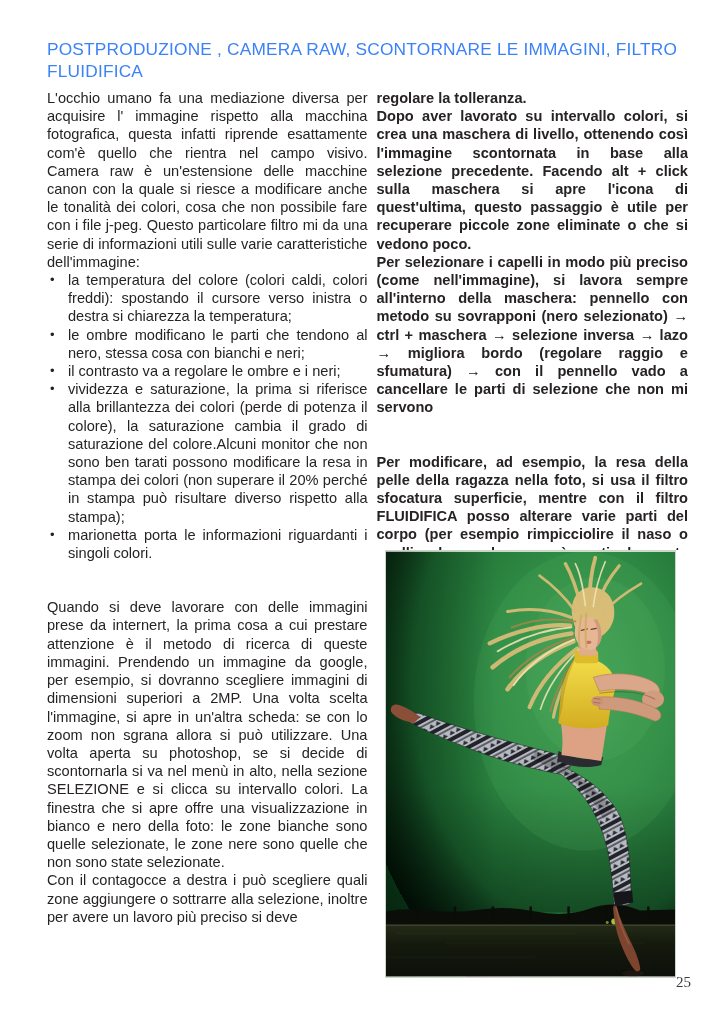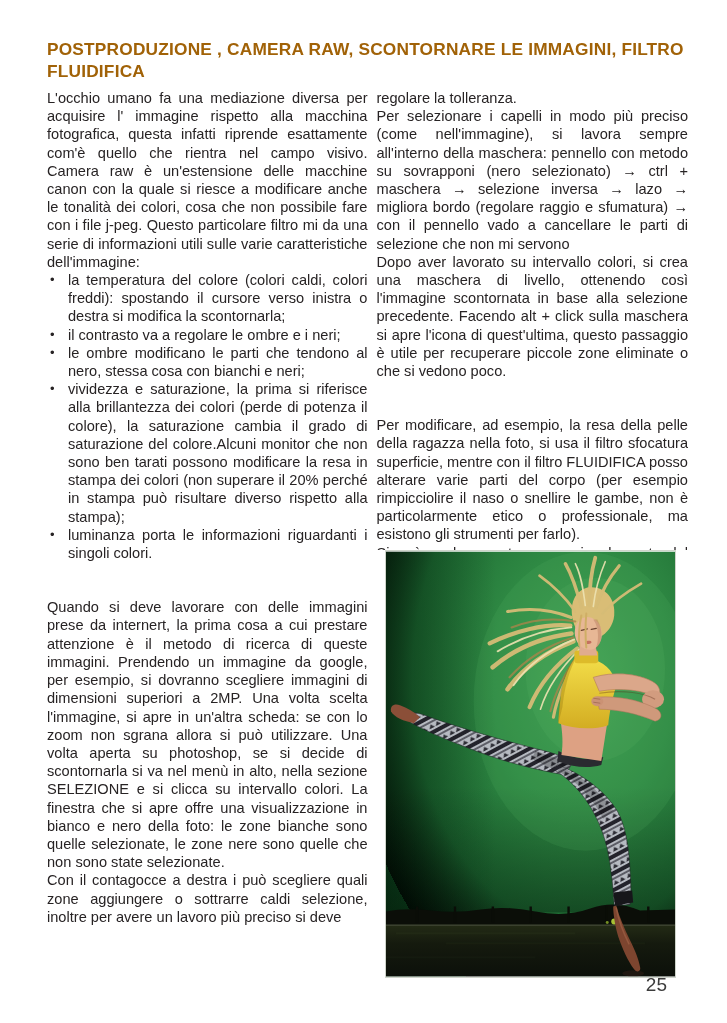--- a/index.html
+++ b/index.html
@@ -3,72 +3,72 @@
 <meta charset="utf-8">
 <style>
   html,body{margin:0;padding:0;}
   body{
     width:727px;height:1023px;background:#ffffff;position:relative;
     font-family:"Liberation Sans", sans-serif;color:#272324;
     -webkit-font-smoothing:antialiased;overflow:hidden;
   }
   .page{position:absolute;inset:0;padding:38px 39px 0 47px;box-sizing:border-box;}
   .doc-title{
-    color:#a16207;font-size:17.3px;line-height:22px;font-weight:bold;
+    color:#3b82f6;font-size:17.3px;line-height:22px;font-weight:normal;
     margin:0 0 7px 0;letter-spacing:.2px;
   }
   .cols{display:flex;gap:9px;align-items:flex-start;}
   .col-left{width:321px;}
   .col-right{width:312px;}
   .para, .bullet-list li{
     font-size:14.6px;line-height:18.2px;text-align:justify;margin:0;
   }
   .gap-top{margin-top:36px;}
   .bullet-list{list-style:none;margin:0;padding:0;}
   .bullet-list li{position:relative;padding-left:21px;}
   .bullet-list li::before{
     content:"\2022";position:absolute;left:3px;top:0;font-size:13px;color:#272324;
   }
-  .text-block{height:461px;overflow:hidden;}
+  .text-block{height:461px;overflow:hidden;font-weight:bold;}
   .photo-frame{
     width:289px;height:426px;margin-left:8px;border:1px solid #cfd4cb;
     box-sizing:content-box;overflow:hidden;
   }
   .photo-frame svg{display:block;width:289px;height:426px;}
   .page-number{
-    position:absolute;top:974px;right:60px;font-size:19px;color:#3c3c3c;
+    position:absolute;top:974px;right:36px;font-size:15px;color:#3c3c3c;font-family:Liberation Serif, serif;
   }
 </style>
 </head>
 <body>
 
 <div class="page">
 
   <h1 class="doc-title">POSTPRODUZIONE , CAMERA RAW, SCONTORNARE LE IMMAGINI, FILTRO FLUIDIFICA</h1>
 
   <div class="cols">
 
     <div class="col-left">
       <p class="para">L'occhio umano fa una mediazione diversa per acquisire l' immagine rispetto alla macchina fotografica, questa infatti riprende esattamente com'è quello che rientra nel campo visivo. Camera raw è un'estensione delle macchine canon con la quale si riesce a modificare anche le tonalità dei colori, cosa che non  possibile fare con i file j-peg. Questo particolare filtro mi da una serie di informazioni utili sulle varie caratteristiche dell'immagine:</p>
       <ul class="bullet-list">
-        <li>la temperatura del colore (colori caldi, colori freddi): spostando il cursore verso inistra o destra si modifica la scontornarla;</li>
+        <li>la temperatura del colore (colori caldi, colori freddi): spostando il cursore verso inistra o destra si chiarezza la temperatura;</li>
+        <li>le ombre modificano le parti che tendono al nero, stessa cosa con bianchi e neri;</li>
         <li>il contrasto va a regolare le ombre e i neri;</li>
-        <li>le ombre modificano le parti che tendono al nero, stessa cosa con bianchi e neri;</li>
         <li>vividezza e saturazione, la prima si riferisce alla brillantezza dei colori (perde di potenza il colore), la saturazione cambia il grado di saturazione del colore.Alcuni monitor che non sono ben tarati possono modificare la resa in stampa dei colori (non superare il 20% perché in stampa può risultare diverso rispetto alla stampa);</li>
-        <li>luminanza porta le informazioni riguardanti i singoli colori.</li>
+        <li>marionetta porta le informazioni riguardanti i singoli colori.</li>
       </ul>
       <p class="para gap-top">Quando si deve lavorare con delle immagini prese da internert, la prima cosa a cui prestare attenzione è il metodo di ricerca di queste immagini. Prendendo un immagine da google, per esempio, si dovranno scegliere immagini di dimensioni superiori a 2MP. Una volta scelta l'immagine, si apre in un'altra scheda: se con lo zoom non sgrana allora si può utilizzare. Una volta aperta su photoshop, se si decide di scontornarla si va nel menù in alto, nella sezione SELEZIONE e si clicca su intervallo colori. La finestra che si apre offre una visualizzazione in bianco e nero della foto: le zone bianche sono quelle selezionate, le zone nere sono quelle che non sono state selezionate.</p>
-      <p class="para">Con il contagocce a destra i può scegliere quali zone aggiungere o sottrarre caldi selezione, inoltre per avere un lavoro più preciso si deve</p>
+      <p class="para">Con il contagocce a destra i può scegliere quali zone aggiungere o sottrarre alla selezione, inoltre per avere un lavoro più preciso si deve</p>
     </div>
 
     <div class="col-right">
       <div class="text-block">
         <p class="para">regolare la tolleranza.</p>
+        <p class="para">Dopo aver lavorato su intervallo colori, si crea una maschera di livello, ottenendo così l'immagine scontornata in base alla selezione precedente. Facendo alt + click sulla maschera si apre l'icona di quest'ultima, questo passaggio è utile per recuperare piccole zone eliminate o che si vedono poco.</p>
         <p class="para">Per selezionare i capelli in modo più preciso (come nell'immagine), si lavora sempre all'interno della maschera: pennello con metodo su sovrapponi (nero selezionato) → ctrl + maschera → selezione inversa → lazo → migliora bordo (regolare raggio e sfumatura) → con il pennello vado a cancellare le parti di selezione che non mi servono</p>
-        <p class="para">Dopo aver lavorato su intervallo colori, si crea una maschera di livello, ottenendo così l'immagine scontornata in base alla selezione precedente. Facendo alt + click sulla maschera si apre l'icona di quest'ultima, questo passaggio è utile per recuperare piccole zone eliminate o che si vedono poco.</p>
         <p class="para gap-top">Per modificare, ad esempio, la resa della pelle della ragazza nella foto, si usa il filtro sfocatura superficie, mentre con il filtro FLUIDIFICA posso alterare varie parti del corpo (per esempio rimpicciolire il naso o snellire le gambe, non è particolarmente etico o professionale, ma esistono gli strumenti per farlo).</p>
         <p class="para">Si può anche spostare una singola parte del corpo, usando lo strumento alterazione marionetta.</p>
       </div>
 
       <div class="photo-frame">
         <svg viewBox="0 0 290 426" xmlns="http://www.w3.org/2000/svg">
           <defs>
             <radialGradient id="bgG" cx="0.68" cy="0.30" r="0.95">
               <stop offset="0" stop-color="#3f9e52"></stop>
               <stop offset="0.32" stop-color="#2f8a44"></stop>

